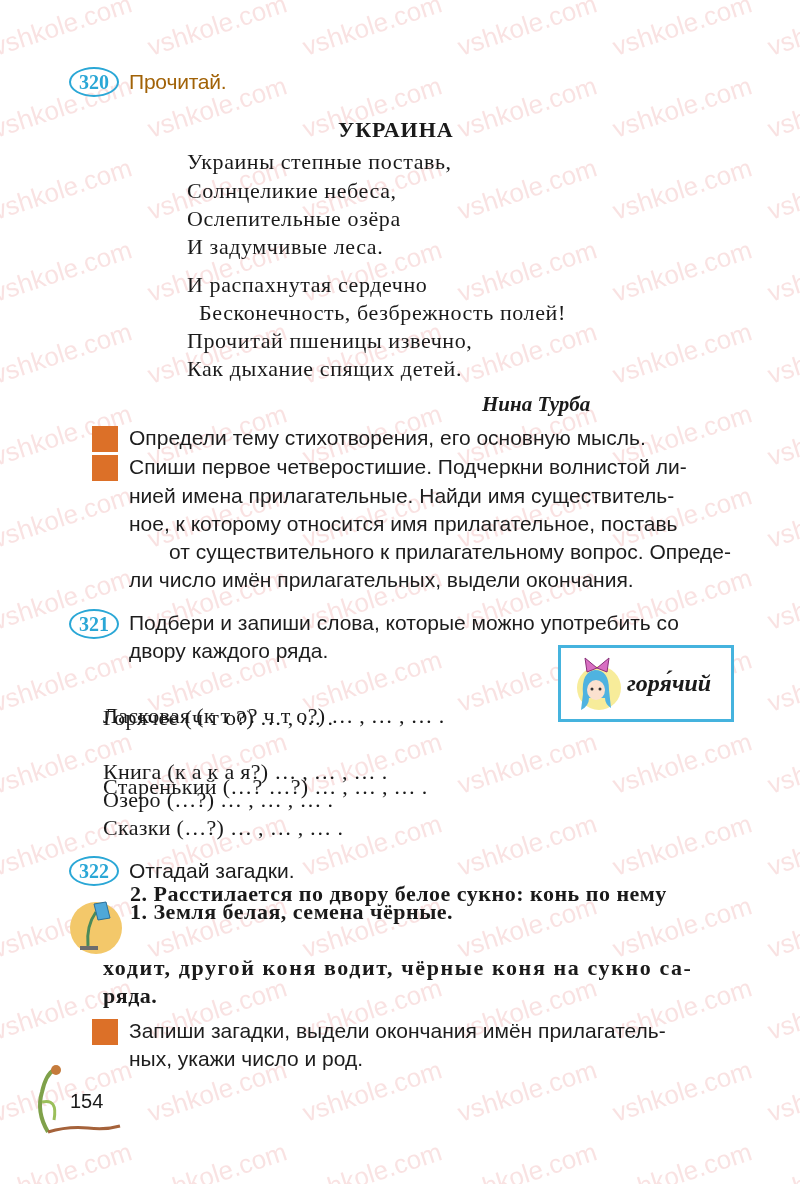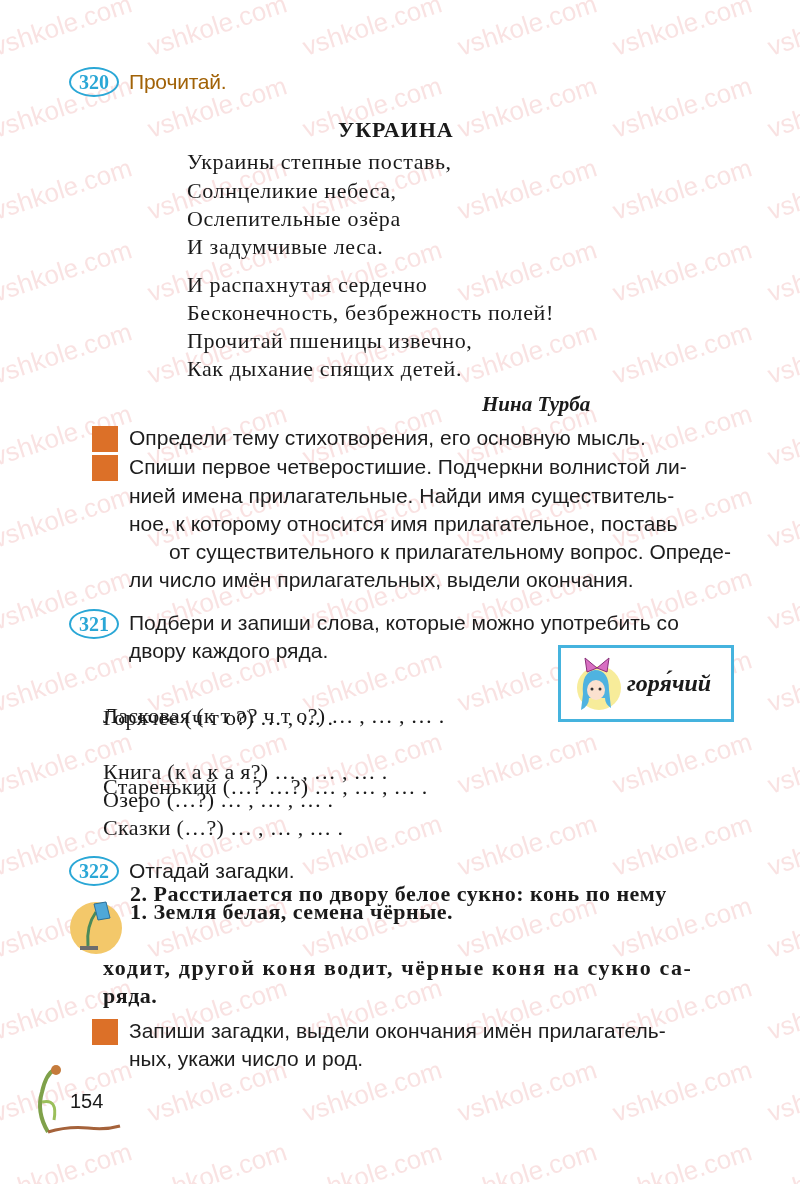--- a/index.html
+++ b/index.html
@@ -133,21 +133,21 @@
 
   <div class="ex-num" style="left:69px; top:67px;">320</div>
   <div class="sans" style="left:129px; top:70px;">Прочитай.</div>
 
   <div class="poem-title">УКРАИНА</div>
   <div class="poem-line" style="top:149px;">Украины степные поставь,</div>
   <div class="poem-line" style="top:178px;">Солнцеликие небеса,</div>
   <div class="poem-line" style="top:206px;">Ослепительные озёра</div>
   <div class="poem-line" style="top:234px;">И задумчивые леса.</div>
   <div class="poem-line" style="top:272px;">И распахнутая сердечно</div>
-  <div class="poem-line" style="top:300px;">Бесконечность, безбрежность полей!</div>
+  <div class="poem-line" style="top:300px;margin-left:12px;">Бесконечность, безбрежность полей!</div>
   <div class="poem-line" style="top:328px;">Прочитай пшеницы извечно,</div>
   <div class="poem-line" style="top:356px;">Как дыхание спящих детей.</div>
   <div class="author">Нина Турба</div>
 
   <div class="bullet" style="left:92px; top:426px;"></div>
   <div class="task-line" style="top:426px;">Определи тему стихотворения, его основную мысль.</div>
   <div class="bullet" style="left:92px; top:455px;"></div>
   <div class="task-line" style="top:455px;">Спиши первое четверостишие. Подчеркни волнистой ли-</div>
   <div class="task-line" style="top:484px;">нией имена прилагательные. Найди имя существитель-</div>
   <div class="task-line" style="top:512px;">ное, к которому относится имя прилагательное, поставь</div>

